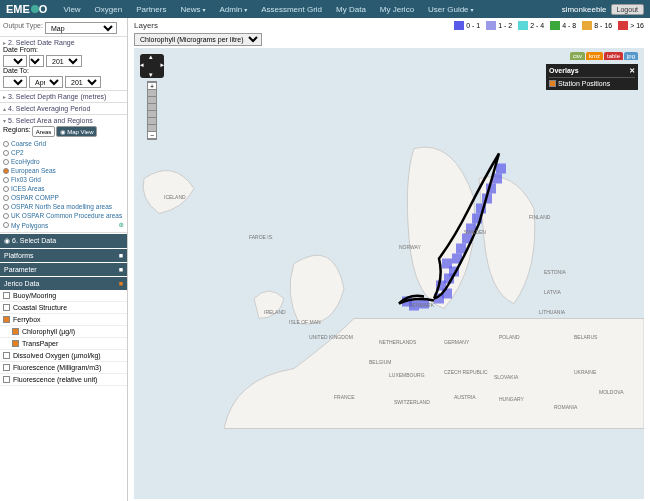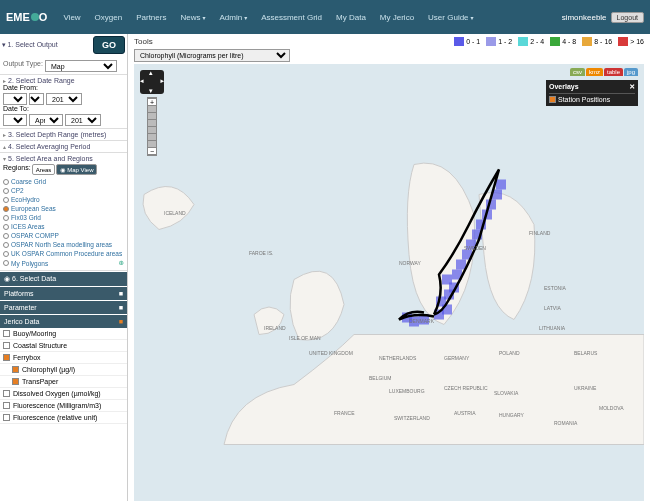--- a/index.html
+++ b/index.html
@@ -1,17 +1,17 @@
 <!DOCTYPE html>
 <html><head>
 <meta charset="utf-8">
 <style>
 *{box-sizing:border-box;margin:0;padding:0;font-family:Arial,sans-serif}
 body{width:650px;height:501px;background:#fff;font-size:8px;overflow:hidden}
-.topbar{height:34px;background:#2a5a70;color:#fff;display:flex;align-items:center;padding:0 6px}
+.topbar{height:18px;background:#2a5a70;color:#fff;display:flex;align-items:center;padding:0 6px}
 .logo{font-size:11px;font-weight:bold;margin-right:10px;display:flex;align-items:center}
 .logo .dot{width:8px;height:8px;background:#4a9;border-radius:50%;display:inline-block;margin-left:1px}
 .nav{display:flex;gap:2px}
 .nav-item{padding:3px 6px;color:#c8e0ea;font-size:8px;cursor:pointer}
 .nav-item .caret{font-size:6px;margin-left:2px}
 .user-area{margin-left:auto;display:flex;align-items:center;gap:4px}
 .logout-btn{background:#ddd;color:#333;padding:1px 5px;font-size:7px;border:1px solid #999;border-radius:2px}
 .main{display:flex;height:483px}
 .sidebar{width:128px;background:#fff;border-right:1px solid #ccc;font-size:7px;overflow:hidden}
 .go-row{display:flex;align-items:center;padding:2px}
@@ -35,21 +35,21 @@
 .radio{width:6px;height:6px;border:1px solid #888;border-radius:50%;display:inline-block;flex-shrink:0}
 .radio.on{background:#e67e22}
 .rlink{color:#3070a0}
 .data-list div{padding:2px 3px;border-bottom:1px solid #eee;display:flex;align-items:center;gap:3px;font-size:7px}
 .chk{width:7px;height:7px;border:1px solid #888;display:inline-block;flex-shrink:0}
 .chk.on{background:#e67e22}
 .data-list .indent{padding-left:12px}
 .content{flex:1;display:flex;flex-direction:column}
 .layers-bar{display:flex;align-items:center;padding:3px 6px;gap:10px}
 .layers-bar .lbl{font-size:8px;color:#333}
-.layer-sel{border:1px solid #999;font-size:7px;padding:1px;width:156px}
+.layer-sel{border:1px solid #999;font-size:7px;padding:1px;width:128px}
 .legend{display:flex;gap:6px;margin-left:auto;flex-wrap:wrap;max-width:220px}
 .leg-item{display:flex;align-items:center;gap:2px;font-size:7px}
 .leg-sw{width:10px;height:9px}
 .map-area{flex:1;position:relative;background:#dce8ee;margin:2px 6px}
 .map-svg{width:100%;height:100%}
 .zoom-ctrl{position:absolute;left:6px;top:6px}
 .pan{width:24px;height:24px;background:#222;position:relative;border-radius:3px}
 .pan div{position:absolute;color:#fff;font-size:7px}
 .zoom-bar{width:10px;background:#888;margin:3px auto;padding:1px}
 .zb{width:8px;height:6px;background:#bbb;margin:1px 0}
@@ -83,24 +83,20 @@
       <div class="nav-item">User Guide<span class="caret">▾</span></div>
     </div>
   <div class="user-area">
     <span>simonkeeble</span>
     <button class="logout-btn">Logout</button>
   </div>
 </div>
 
 <div class="main">
   <div class="sidebar">
-    <div class="go-row">
-      <span class="go-title"><span class="tri">▾</span> <span>1. Select Output</span></span>
-      <button class="go-btn">GO</button>
-    </div>
     <div class="step">
       <div class="field-row">
           <label>Output Type:</label>
       <select class="sel wide"><option>Map</option></select>
         </div>
     </div>
     <div class="step">
       <div class="step-h">
           <span class="tri">▸</span>
           <span>2. Select Date Range</span>
@@ -230,21 +226,21 @@
         </div>
         <div>
           <span class="chk"></span>
           <span>Fluorescence (relative unit)</span>
         </div>
       </div>
   </div>
 
   <div class="content">
     <div class="layers-bar">
-      <span class="lbl">Tools</span>
+      <span class="lbl">Layers</span>
       <div class="legend" id="legend">
           <div class="leg-item">
             <span class="leg-sw" style="background: rgb(90, 90, 232);"></span>
             <span>0 - 1</span>
           </div>
           <div class="leg-item">
             <span class="leg-sw" style="background: rgb(154, 154, 232);"></span>
             <span>1 - 2</span>
           </div>
           <div class="leg-item">

